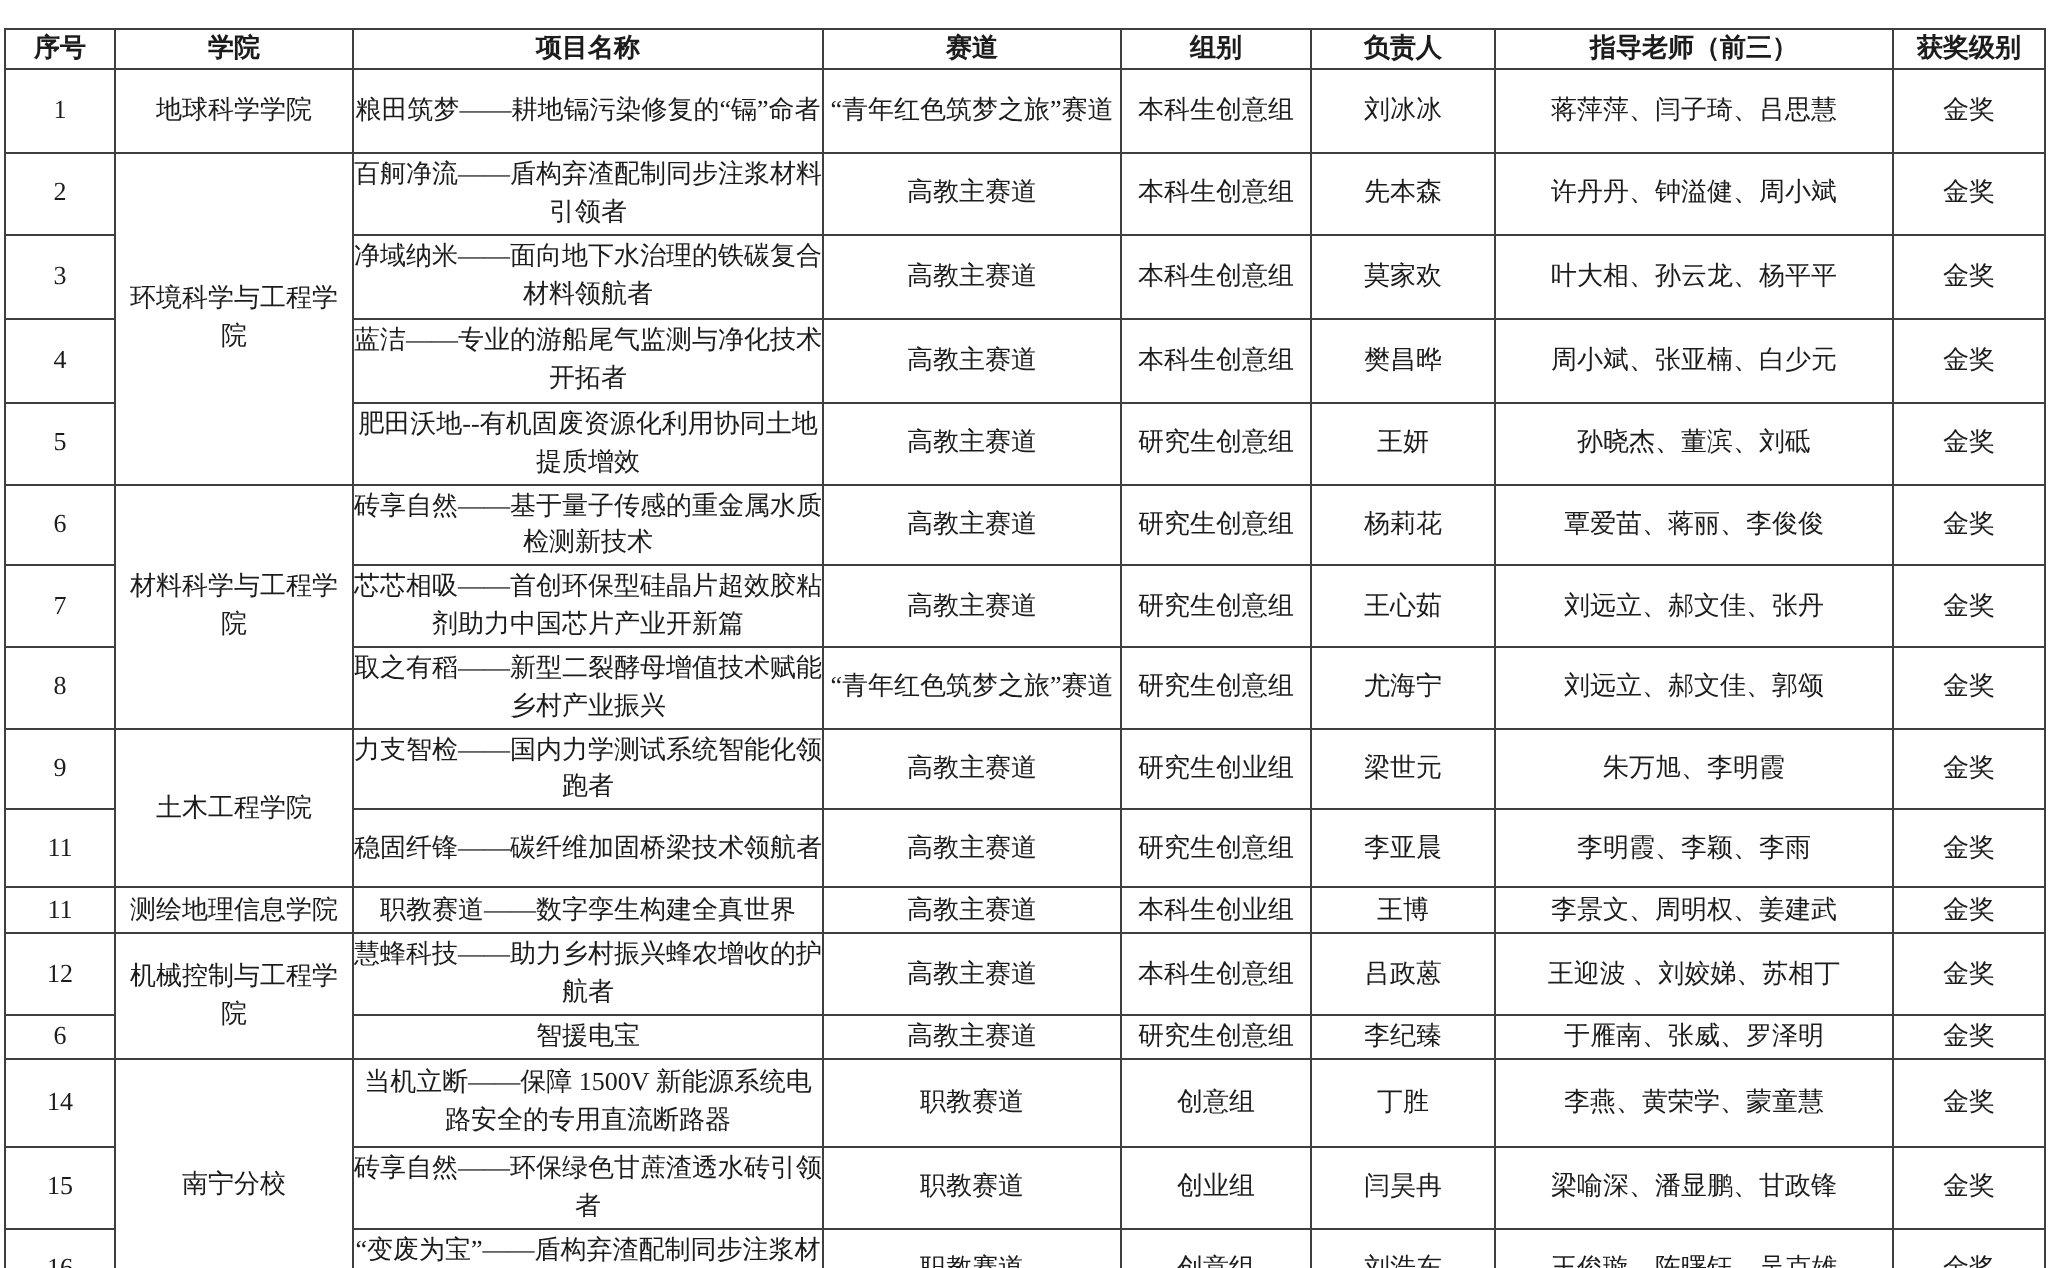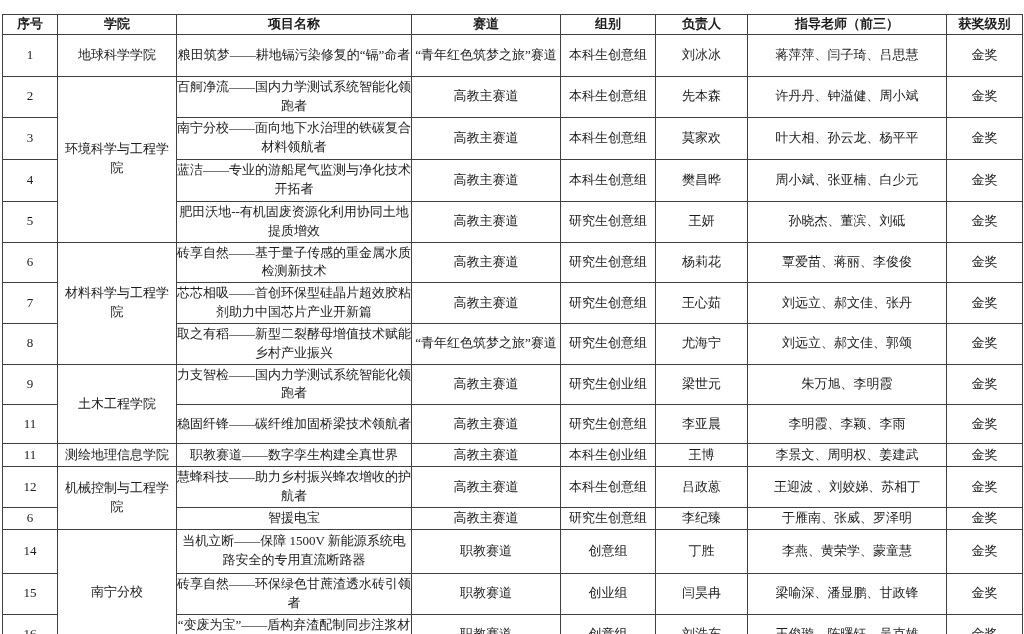--- a/index.html
+++ b/index.html
@@ -59,31 +59,31 @@
     <td>“青年红色筑梦之旅”赛道</td>
     <td>本科生创意组</td>
     <td>刘冰冰</td>
     <td>蒋萍萍、闫子琦、吕思慧</td>
     <td>金奖</td>
   </tr>
 
   <tr style="height:38px">
     <td>2</td>
     <td rowspan="4">环境科学与工程学院</td>
-    <td class="c-project">百舸净流——国内力学测试系统智能化领跑者</td>
+    <td class="c-project">百舸净流——盾构弃渣配制同步注浆材料引领者</td>
     <td>高教主赛道</td>
     <td>本科生创意组</td>
     <td>先本森</td>
     <td>许丹丹、钟溢健、周小斌</td>
     <td>金奖</td>
   </tr>
 
   <tr style="height:42px">
     <td>3</td>
-    <td class="c-project">南宁分校——面向地下水治理的铁碳复合材料领航者</td>
+    <td class="c-project">净域纳米——面向地下水治理的铁碳复合材料领航者</td>
     <td>高教主赛道</td>
     <td>本科生创意组</td>
     <td>莫家欢</td>
     <td>叶大相、孙云龙、杨平平</td>
     <td>金奖</td>
   </tr>
 
   <tr style="height:42px">
     <td>4</td>
     <td class="c-project">蓝洁——专业的游船尾气监测与净化技术开拓者</td>

